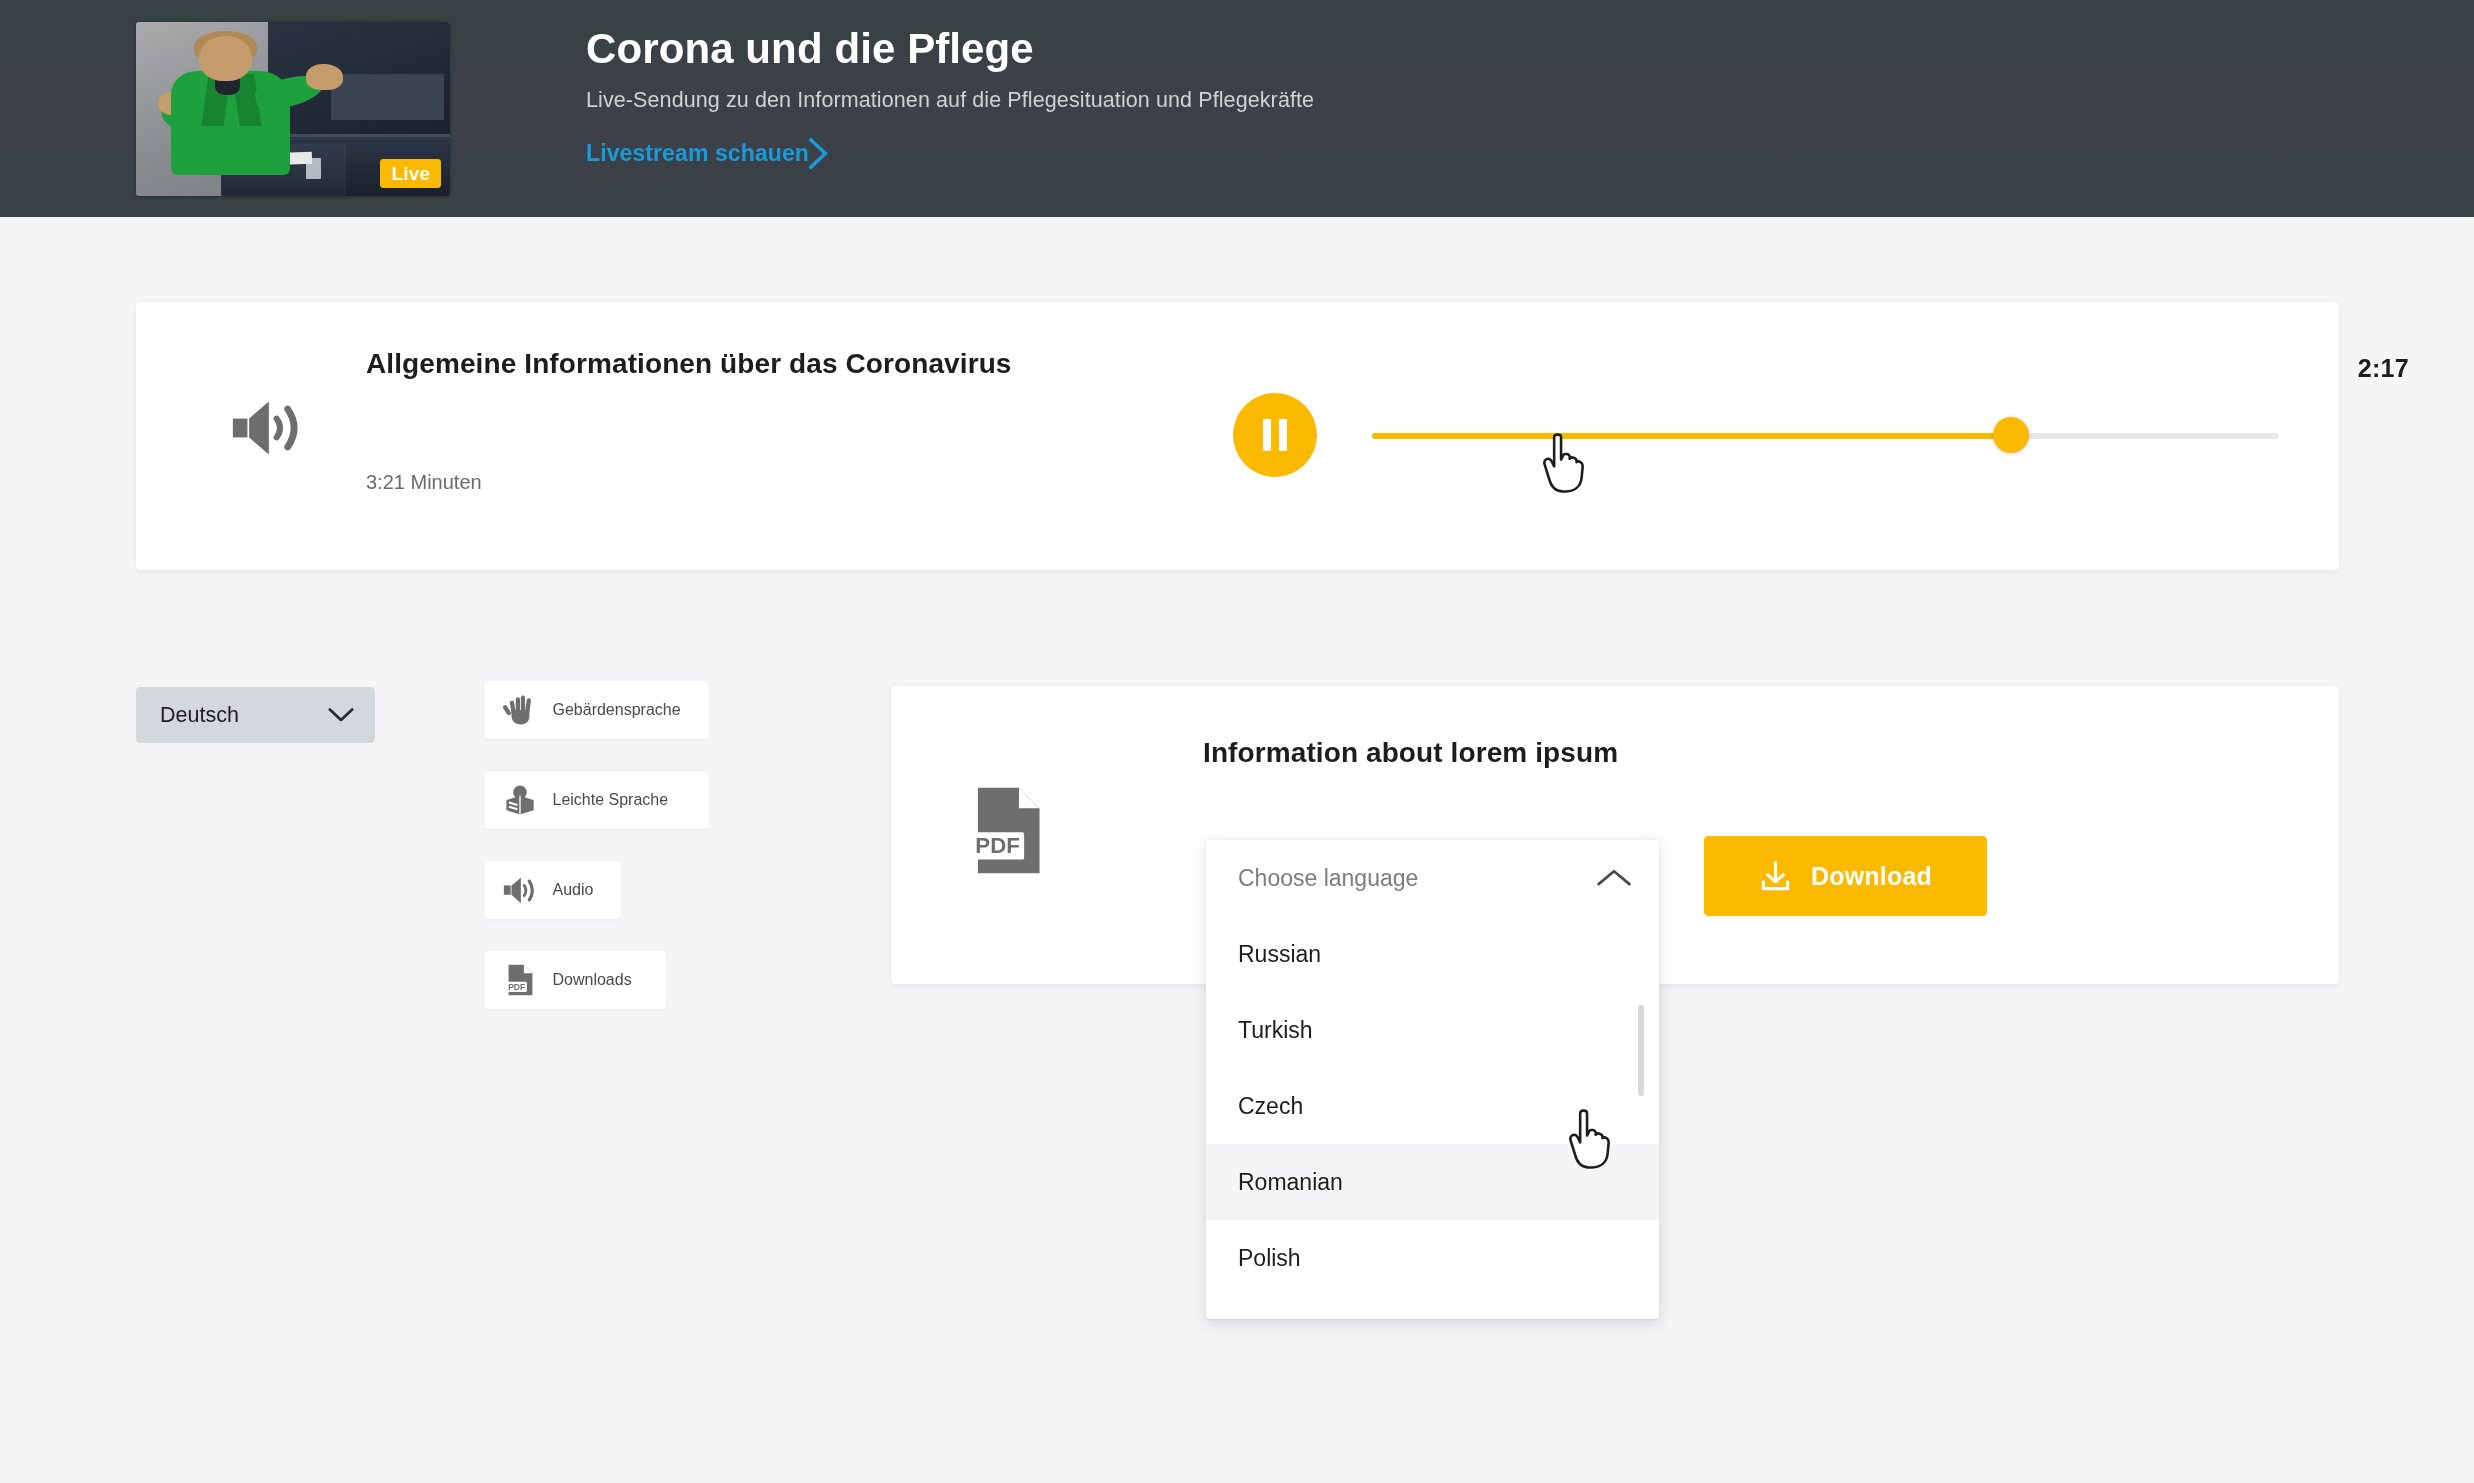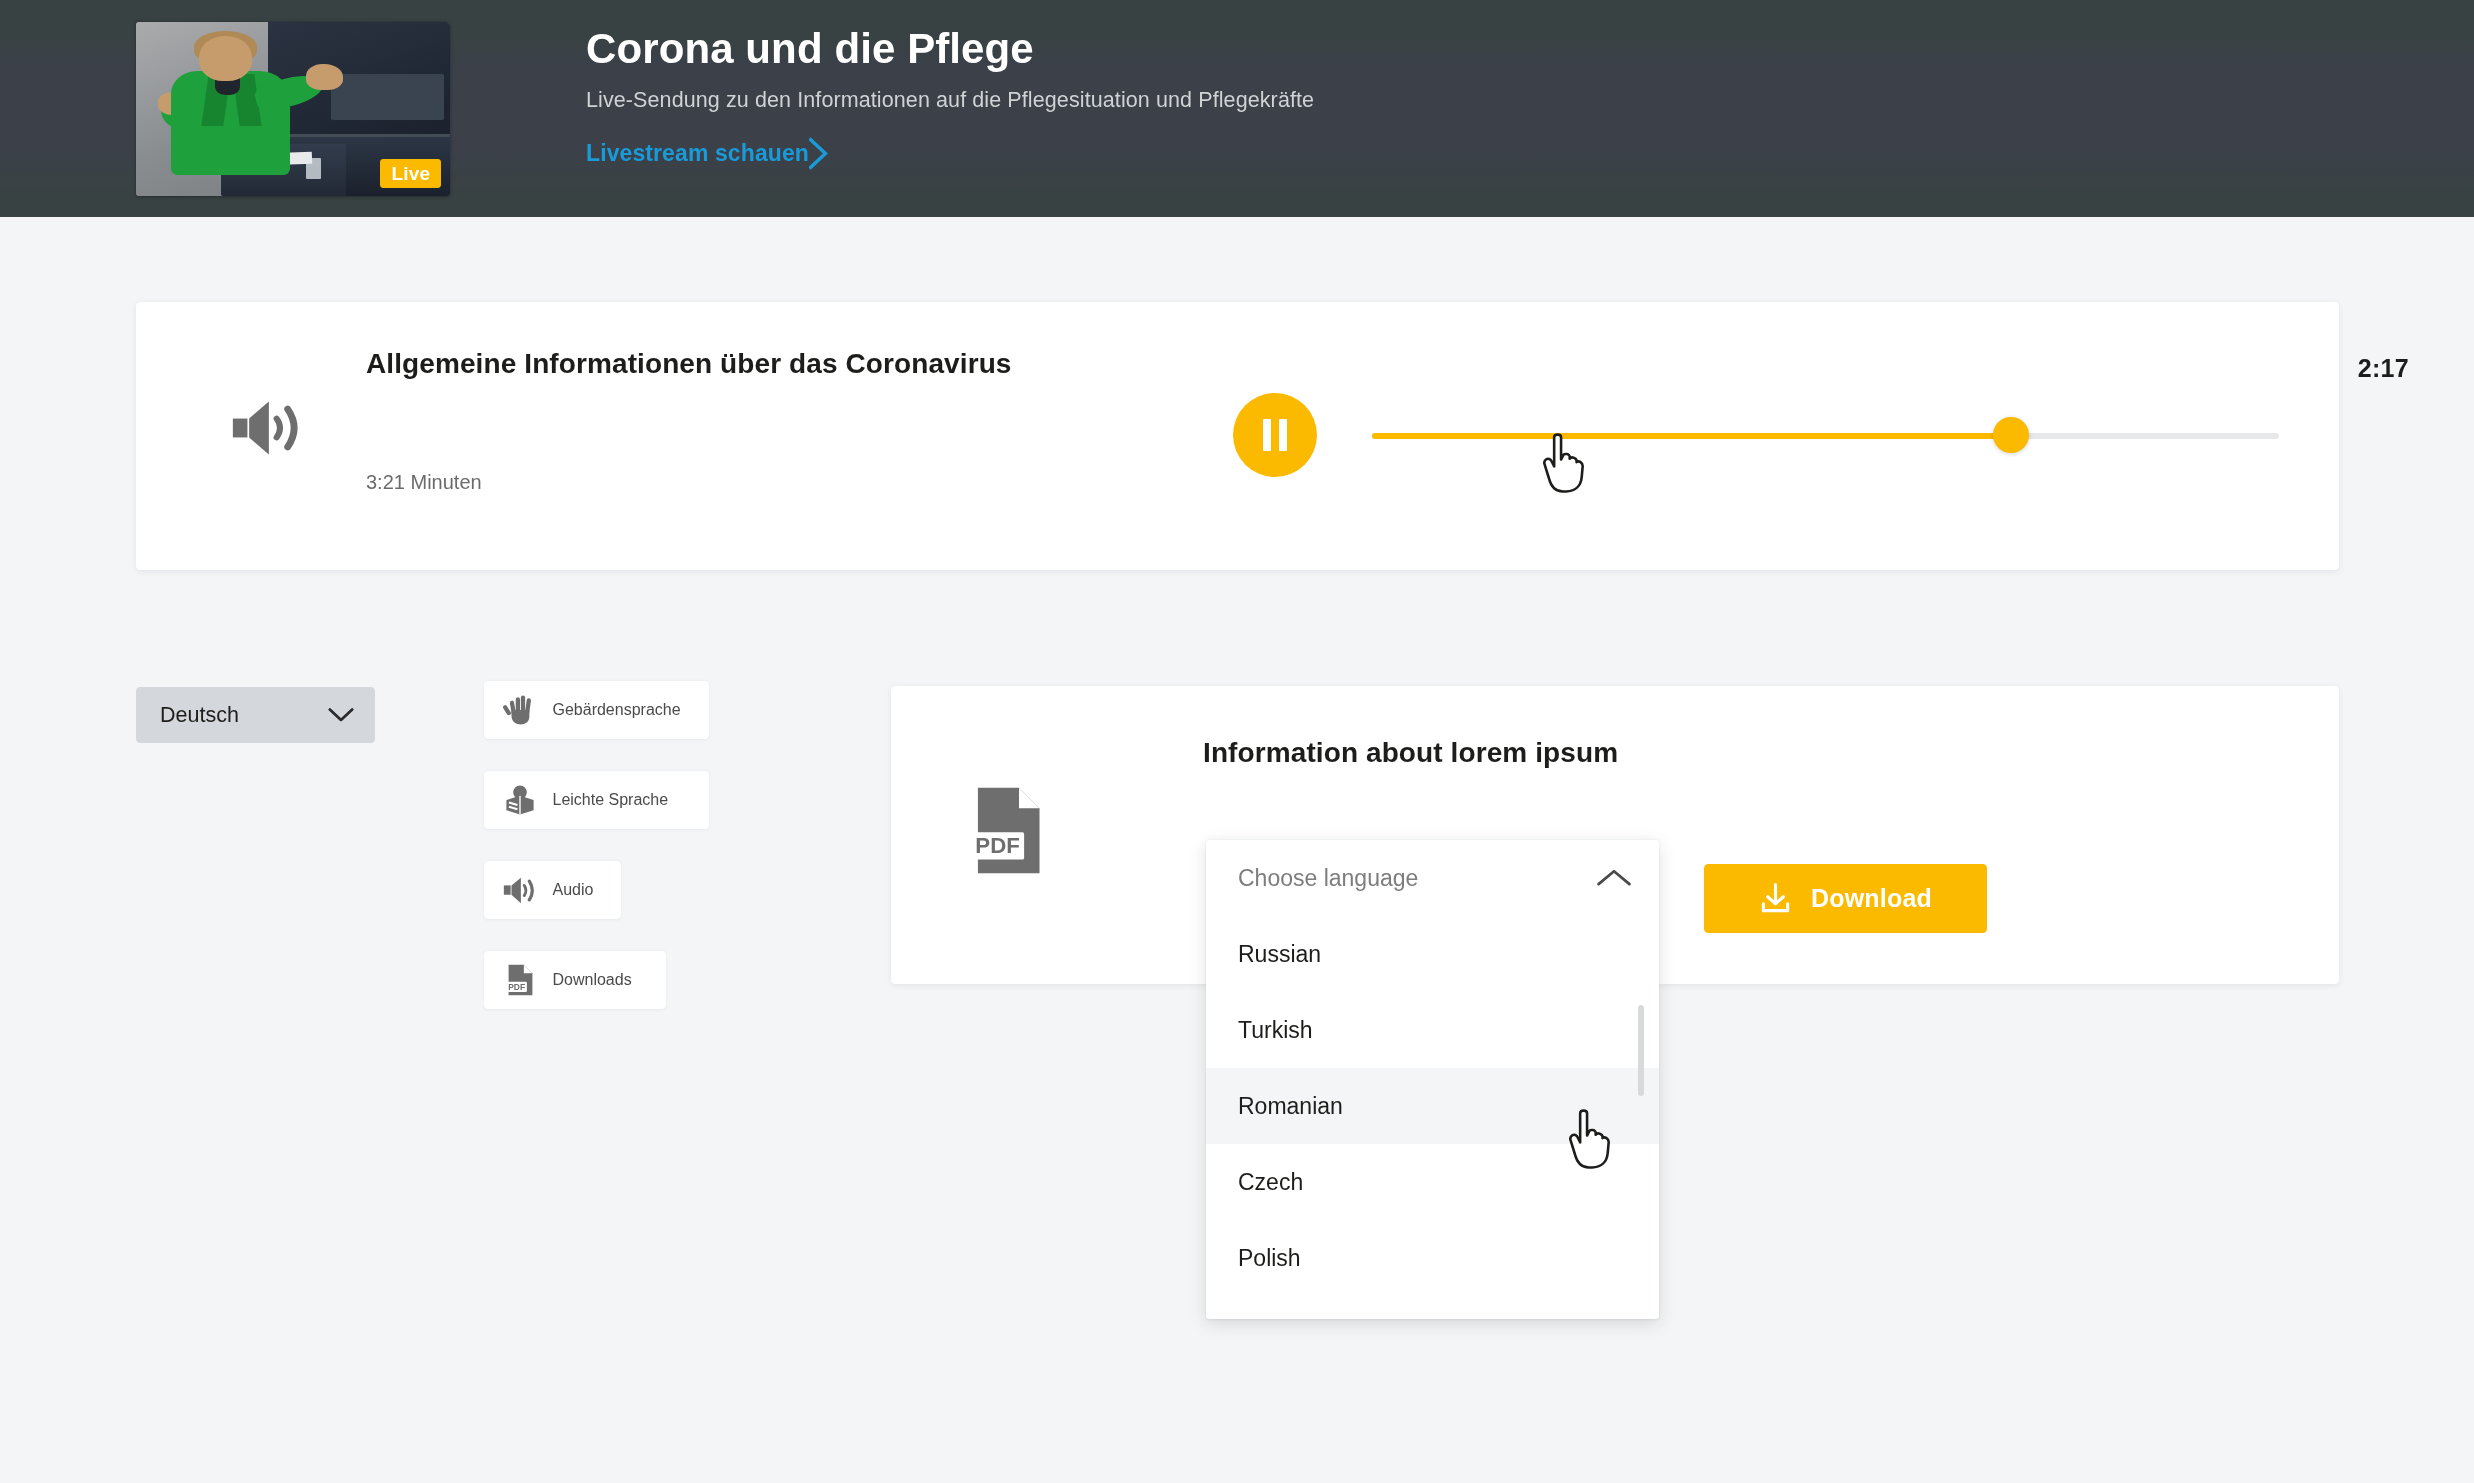--- a/index.html
+++ b/index.html
@@ -169,22 +169,22 @@
     width:1448px; height:298px;
     background:#ffffff; border-radius:4.3px;
     box-shadow: 0 1.7px 6px rgba(24,28,38,.07);
   }
   .dl-pdf-icon { position:absolute; left:971px; top:786px; width:72px; height:89px; }
   .dl-title {
     position:absolute; left:1203px; top:737px;
     font-size:28px; font-weight:700; color:#1d1d1b; letter-spacing:0.1px;
   }
   .dl-btn {
-    position:absolute; left:1704px; top:864px;
-    width:283px; height:69px;
+    position:absolute; left:1704px; top:836px;
+    width:283px; height:80px;
     background:#fbb900; border:none; border-radius:4.3px;
     display:flex; align-items:center; justify-content:center; gap:19px;
     cursor:pointer;
   }
   .dl-btn span { font-size:25px; font-weight:700; color:#ffffff; letter-spacing:0.2px; }
 
   
   .dd {
     position:absolute; left:1206px; top:840px;
     width:453px; height:479px;
@@ -367,22 +367,22 @@
 <div class="dd">
   <div class="dd-head">
     <span>Choose language</span>
     <svg width="38" height="22.3" viewBox="0 0 44 26">
       <polyline points="4,20 22,5 40,20" fill="none" stroke="#4a4a4a" stroke-width="3.2" stroke-linecap="round" stroke-linejoin="round"></polyline>
     </svg>
   </div>
   <div class="dd-list">
     <div class="dd-item">Russian</div>
     <div class="dd-item">Turkish</div>
+    <div class="dd-item">Czech</div>
     <div class="dd-item hovered">Romanian</div>
-    <div class="dd-item">Czech</div>
     <div class="dd-item">Polish</div>
     <div class="dd-scroll-track"></div>
     <div class="dd-scroll-thumb"></div>
   </div>
 </div>
 
 <svg class="cursor" style="left:1568px; top:1108px; width:45px; height:62px;" viewBox="0 0 52 72">
   <path d="M14 6 C14 2 22 2 22 6 L22 32 L24 28 C25 24 33 25 32 30 L32 31 C34 28 41 30 40 35
            C42 33 48 35 47 41 L46 52 C45 63 38 69 28 69 L24 69 C15 69 10 62 8 54 L3 38 C1 32 8 28 11 34 L14 40 Z" fill="#ffffff" stroke="#1d1d1b" stroke-width="3" stroke-linejoin="round"></path>
 </svg>

